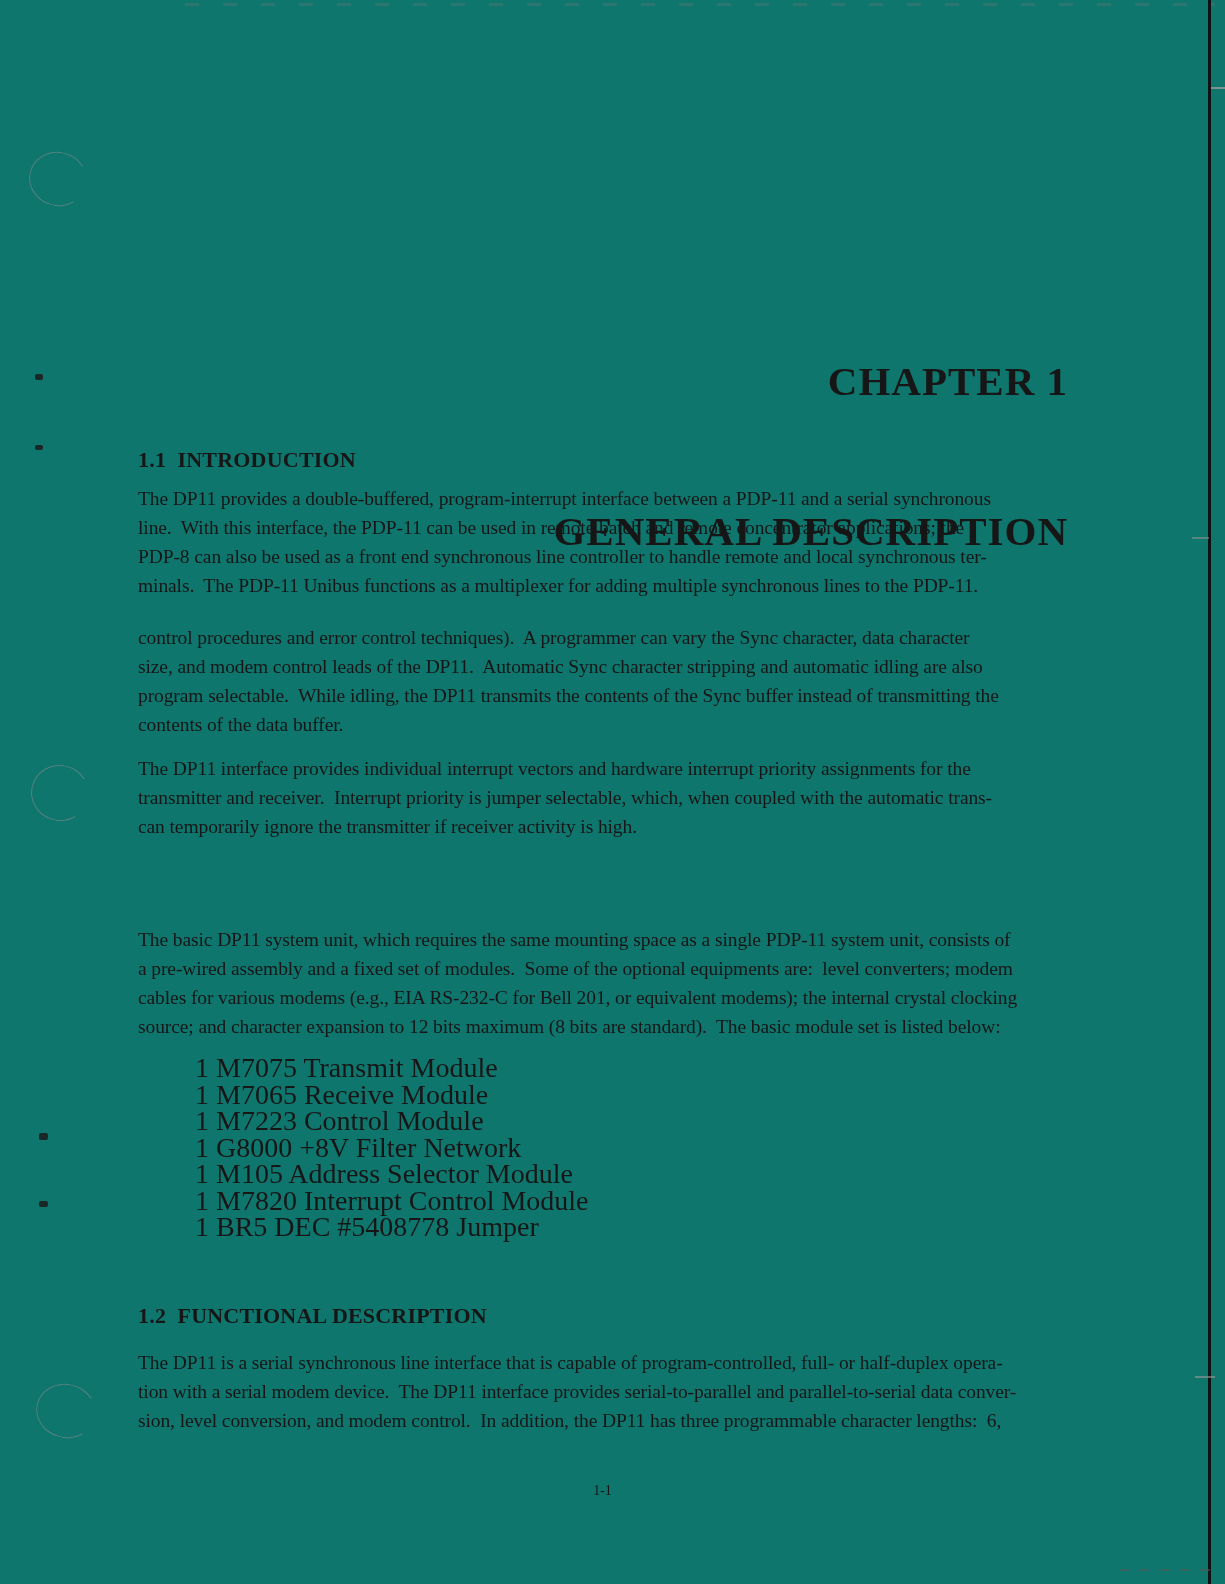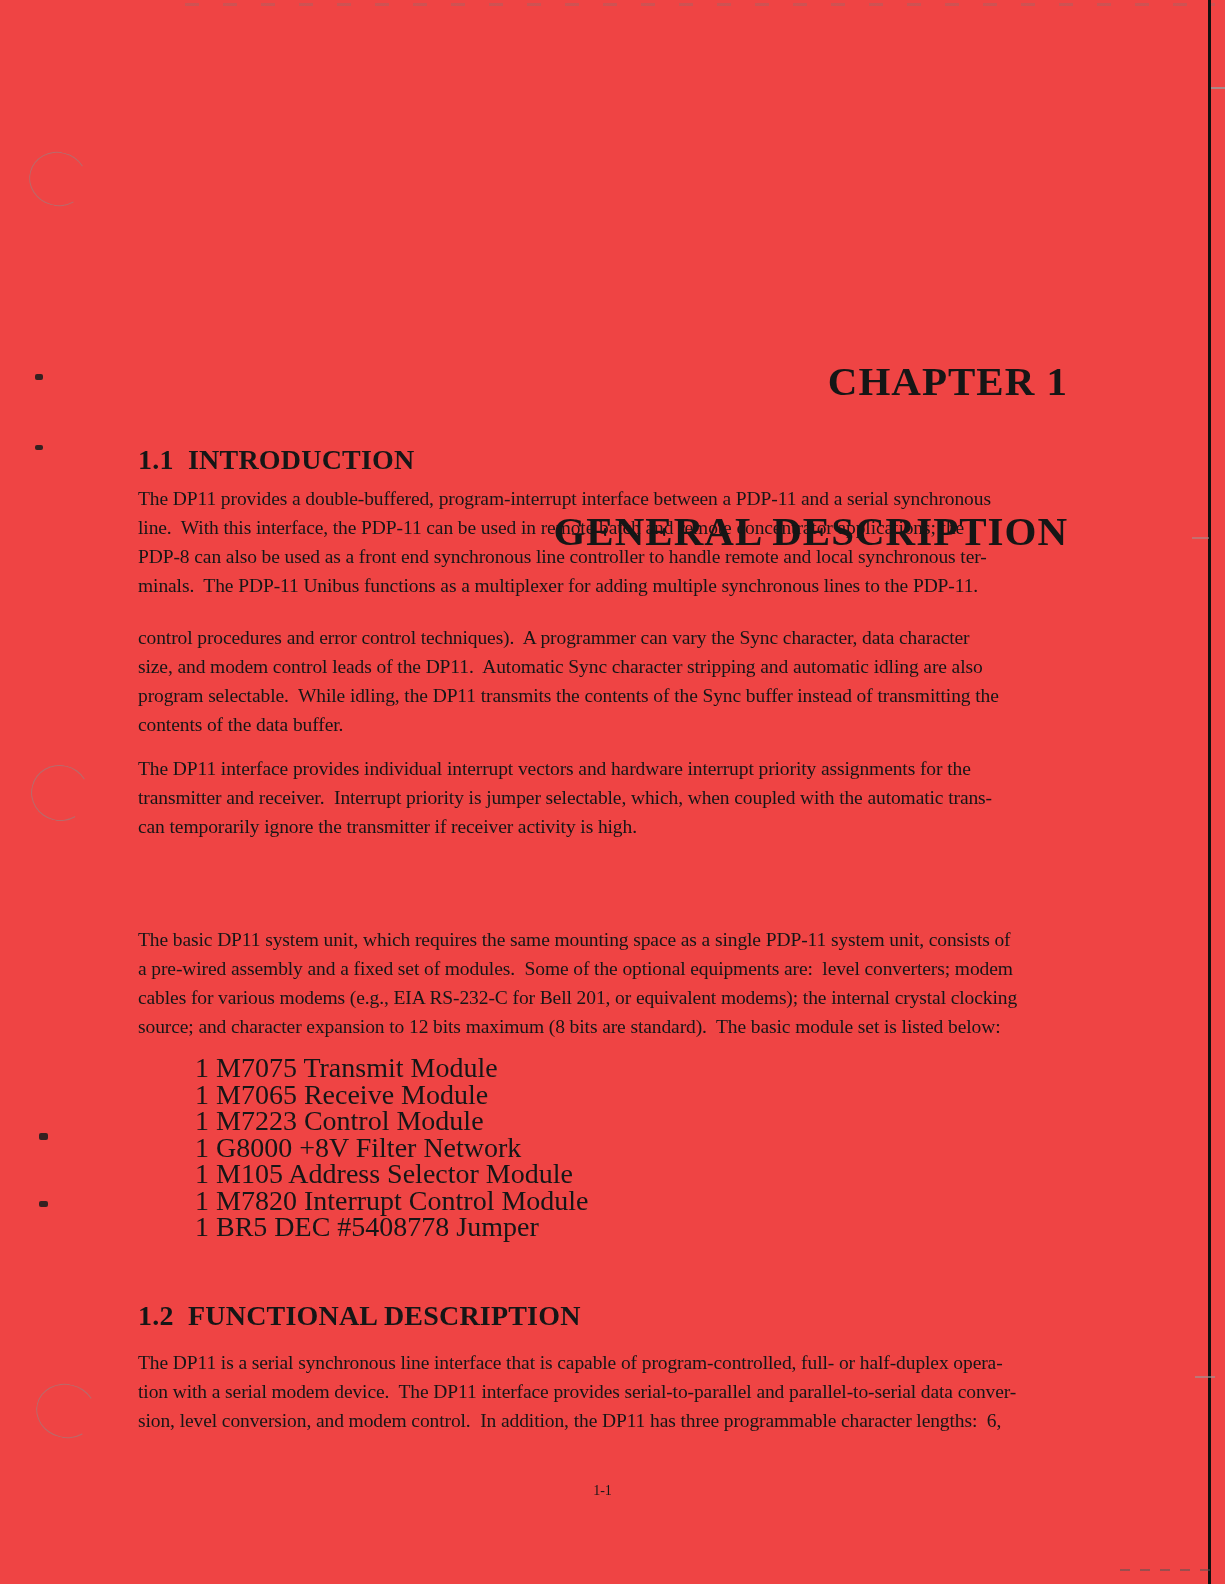--- a/index.html
+++ b/index.html
@@ -1,20 +1,20 @@
 <!DOCTYPE html>
 <html><head>
 <meta charset="utf-8">
 <style>
   html,body{margin:0;padding:0;background:#e8e8e6;}
   .page{
     position:relative;
     width:1225px;height:1584px;
     margin:0 auto;
-    background:#ef4444;
+    background:#0f766e;
     overflow:hidden;
     font-family:"Liberation Serif","DejaVu Serif",serif;
     color:#161616;
   }
   
   .edge-line{position:absolute;top:0;left:1208px;width:3px;height:1584px;background:#111;}
   .edge-tick{position:absolute;height:2px;background:#9a9a9a;opacity:.8;}
   .top-dashes{position:absolute;top:3px;left:185px;width:1030px;height:3px;opacity:.28;
     background:repeating-linear-gradient(90deg,#777 0 14px,transparent 14px 38px);}
   .bottom-dashes{position:absolute;top:1569px;left:1120px;width:92px;height:2px;opacity:.55;
@@ -24,21 +24,21 @@
   .speck{position:absolute;background:#1d1d1d;border-radius:2px;opacity:.88;}
   
   .chapter-block{
     position:absolute;top:256px;right:157px;
     text-align:right;font-weight:bold;font-size:41px;line-height:50px;
     letter-spacing:1px;white-space:pre;
   }
   .chapter-block div{margin:0;}
   .sec-heading{
     position:absolute;left:138px;
-    font-weight:bold;font-size:28px;line-height:25px;
+    font-weight:bold;font-size:22px;line-height:25px;
     letter-spacing:.2px;white-space:pre;
   }
   
   .para{position:absolute;left:138px;font-size:19.5px;line-height:29px;letter-spacing:-.1px;}
   .para .line{white-space:pre;}
   .module-list{position:absolute;left:195px;font-size:28px;line-height:26.5px;}
   .module-list .line{white-space:pre;}
   .page-number{position:absolute;top:1483px;left:0;width:1205px;text-align:center;font-size:14px;}
 </style>
 </head>

